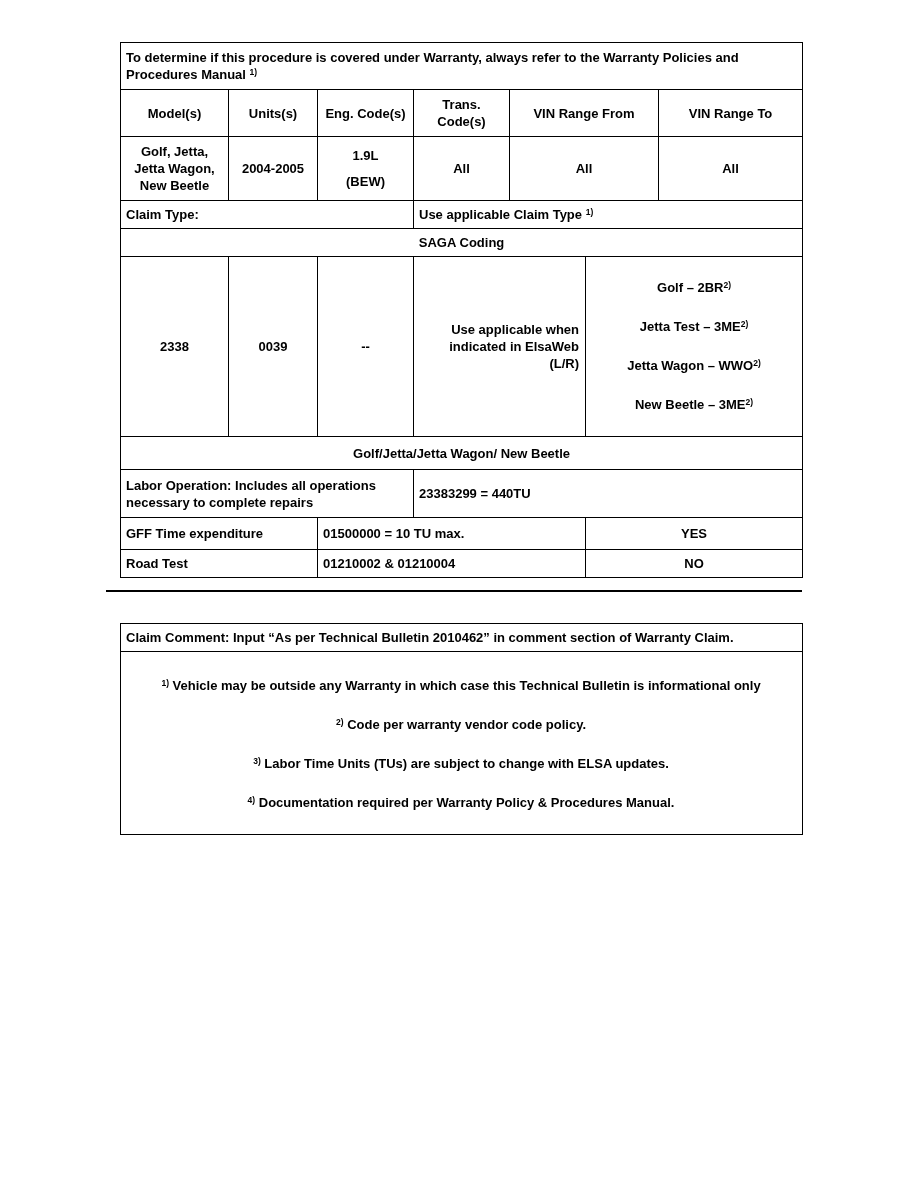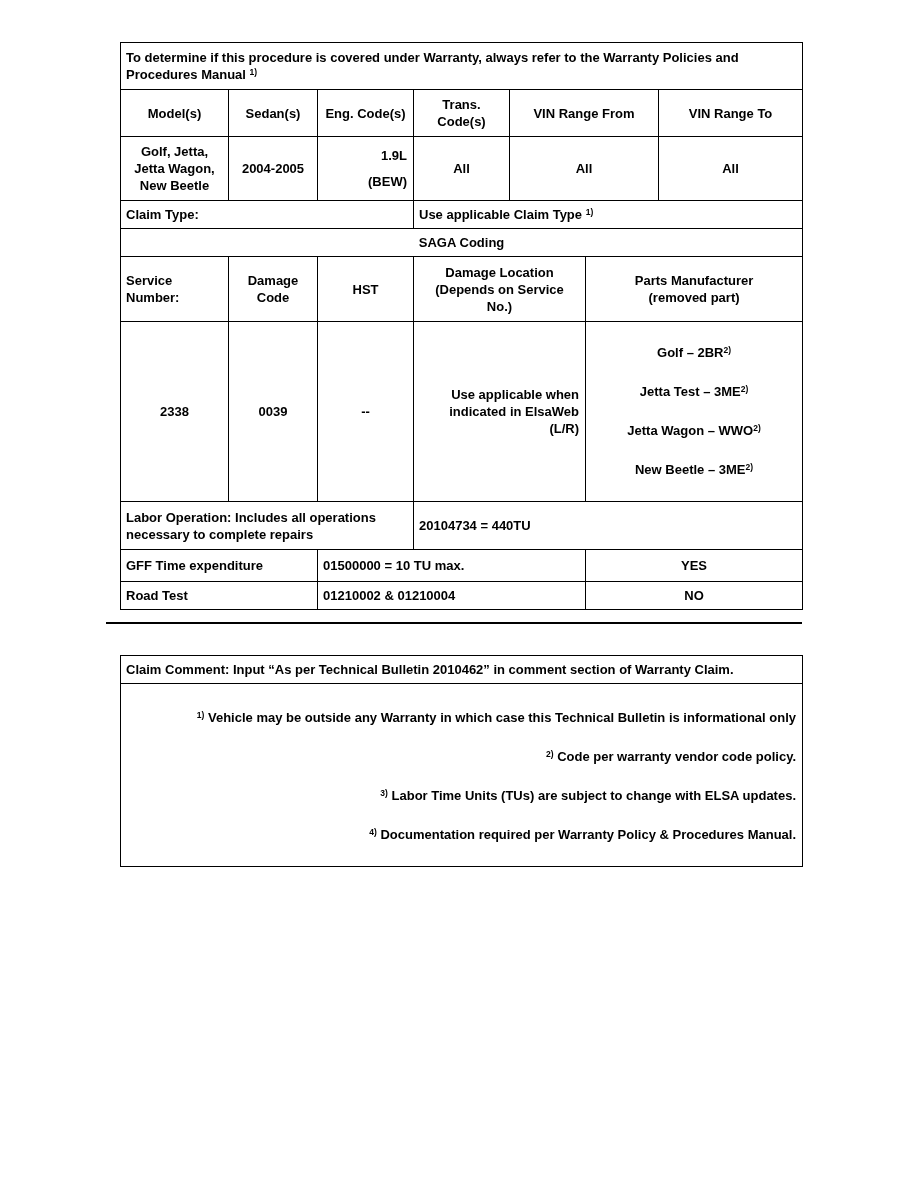--- a/index.html
+++ b/index.html
@@ -23,26 +23,26 @@
     border: 1.5px solid #000000;
     padding: 3px 6px;
     text-align: center;
     vertical-align: middle;
     line-height: 17px;
     white-space: pre-line;
     overflow: hidden;
   }
   td.left { text-align: left; padding-left: 5px; }
   td.dmg  { text-align: right; padding-left: 24px; }
-  td.eng  { line-height: 26px; text-align: right; }
+  td.eng  { line-height: 26px; }
 
   sup { font-size: 8.5px; line-height: 0; vertical-align: 4px; }
 
   .parts div  { line-height: 22px; }
-  .fnotes div { line-height: 22px; text-align: right; }
+  .fnotes div { line-height: 22px; text-align: center; }
   td.fncell { vertical-align: top; padding-top: 6px; }
 
   tr.rh47  { height: 47px; border-radius: 7px; }
   tr.rh64  { height: 64px; }
   tr.rh31  { height: 28px; }
   tr.rh65  { height: 65px; }
   tr.rh118 { height: 118px; }
   tr.rh33  { height: 33px; }
   tr.rh48  { height: 48px; }
   tr.rh32  { height: 32px; }
@@ -72,21 +72,21 @@
     </colgroup>
 
     <tbody>
         <tr class="rh47">
       <td colspan="7" class="left"><span>To determine if this procedure is covered under Warranty, always refer to the Warranty Policies and
 Procedures Manual </span><sup>1)</sup></td>
     </tr>
 
     <tr class="rh47">
       <td>Model(s)</td>
-      <td>Sedan(s)</td>
+      <td>Units(s)</td>
       <td>Eng. Code(s)</td>
       <td>Trans.
 Code(s)</td>
       <td colspan="2">VIN Range From</td>
       <td>VIN Range To</td>
     </tr>
 
     <tr class="rh64">
       <td>Golf, Jetta,
 Jetta Wagon,
@@ -101,53 +101,44 @@
 
     <tr class="rh31">
       <td colspan="3" class="left">Claim Type:</td>
       <td colspan="4" class="left"><span>Use applicable Claim Type </span><sup>1)</sup></td>
     </tr>
 
     <tr class="rh31">
       <td colspan="7">SAGA Coding</td>
     </tr>
 
-    <tr class="rh65">
-      <td class="left">Service
-Number:</td>
-      <td>Damage
-Code</td>
-      <td>HST</td>
-      <td colspan="2">Damage Location
-(Depends on Service
-No.)</td>
-      <td colspan="2">Parts Manufacturer
-(removed part)</td>
-    </tr>
 
     <tr class="rh118">
       <td>2338</td>
       <td>0039</td>
       <td>--</td>
       <td colspan="2" class="dmg">Use applicable when
 indicated in ElsaWeb
 (L/R)</td>
       <td colspan="2" class="parts">
         <div><span>Golf – 2BR</span><sup>2)</sup></div>
         <div><span>Jetta Test – 3ME</span><sup>2)</sup></div>
         <div><span>Jetta Wagon – WWO</span><sup>2)</sup></div>
         <div><span>New Beetle – 3ME</span><sup>2)</sup></div>
       </td>
     </tr>
 
+    <tr class="rh33">
+      <td colspan="7">Golf/Jetta/Jetta Wagon/ New Beetle</td>
+    </tr>
 
     <tr class="rh48">
       <td colspan="3" class="left">Labor Operation: Includes all operations
 necessary to complete repairs</td>
-      <td colspan="4" class="left">20104734 = 440TU</td>
+      <td colspan="4" class="left">23383299 = 440TU</td>
     </tr>
 
 
     <tr class="rh32">
       <td colspan="2" class="left">GFF Time expenditure</td>
       <td colspan="3" class="left">01500000 = 10 TU max.</td>
       <td colspan="2">YES</td>
     </tr>
 
     <tr class="rh31">

